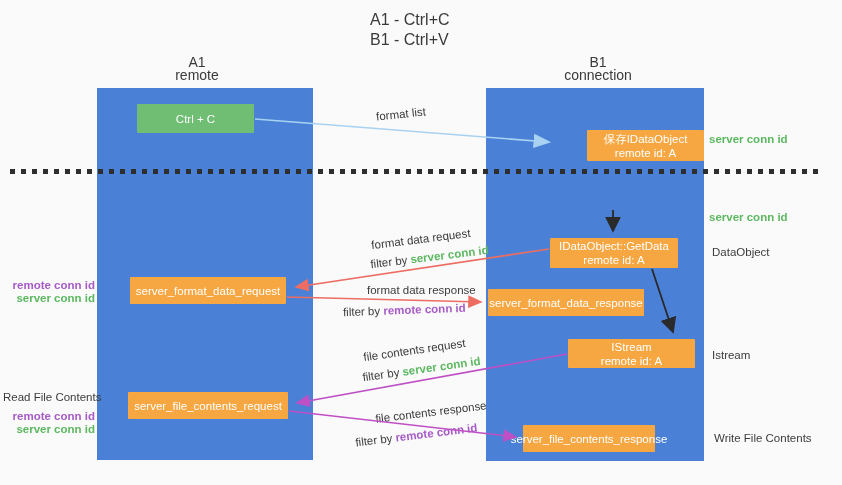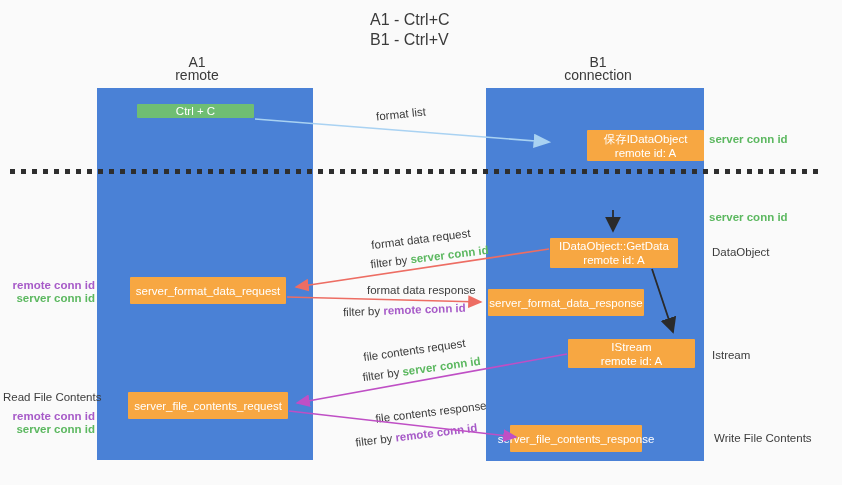--- a/index.html
+++ b/index.html
@@ -62,21 +62,21 @@
   <div class="abs col-header" style="left:558px;top:56px;width:80px;">
     <div>B1</div>
     <div>connection</div>
   </div>
 
   <div class="abs column" style="left:97px;top:88px;width:216px;height:372px;"></div>
   <div class="abs column" style="left:486px;top:88px;width:218px;height:373px;"></div>
 
   <div class="abs dotline"></div>
 
-  <div class="abs node green" style="left:137px;top:104px;width:117px;height:14px;justify-content:flex-end;">
+  <div class="abs node green" style="left:137px;top:104px;width:117px;height:29px;">
     <span>Ctrl + C</span>
   </div>
   <div class="abs node orange" style="left:556px;top:130px;width:117px;height:31px;margin-left:31px;">
     <span>保存IDataObject</span>
     <span>remote id: A</span>
   </div>
   <div class="abs node orange" style="left:550px;top:238px;width:128px;height:30px;">
     <span>IDataObject::GetData</span>
     <span>remote id: A</span>
   </div>
@@ -86,21 +86,21 @@
   <div class="abs node orange" style="left:488px;top:289px;width:156px;height:27px;justify-content:center;">
     <span>server_format_data_response</span>
   </div>
   <div class="abs node orange" style="left:568px;top:339px;width:127px;height:29px;">
     <span>IStream</span>
     <span>remote id: A</span>
   </div>
   <div class="abs node orange" style="left:128px;top:392px;width:160px;height:27px;">
     <span>server_file_contents_request</span>
   </div>
-  <div class="abs node orange" style="left:510px;top:425px;width:132px;height:27px;">
+  <div class="abs node orange" style="left:523px;top:425px;width:132px;height:27px;">
     <span>server_file_contents_response</span>
   </div>
 
   <div class="abs flow rot-6" style="left:376px;top:108px;">format list</div>
 
   <div class="abs flow rot-7" style="left:371px;top:233px;">format data request</div>
   <div class="abs flow rot-7" style="left:370px;top:251px;">
     <span>filter by</span>
     <span class="green-t">server conn id</span>
   </div>

